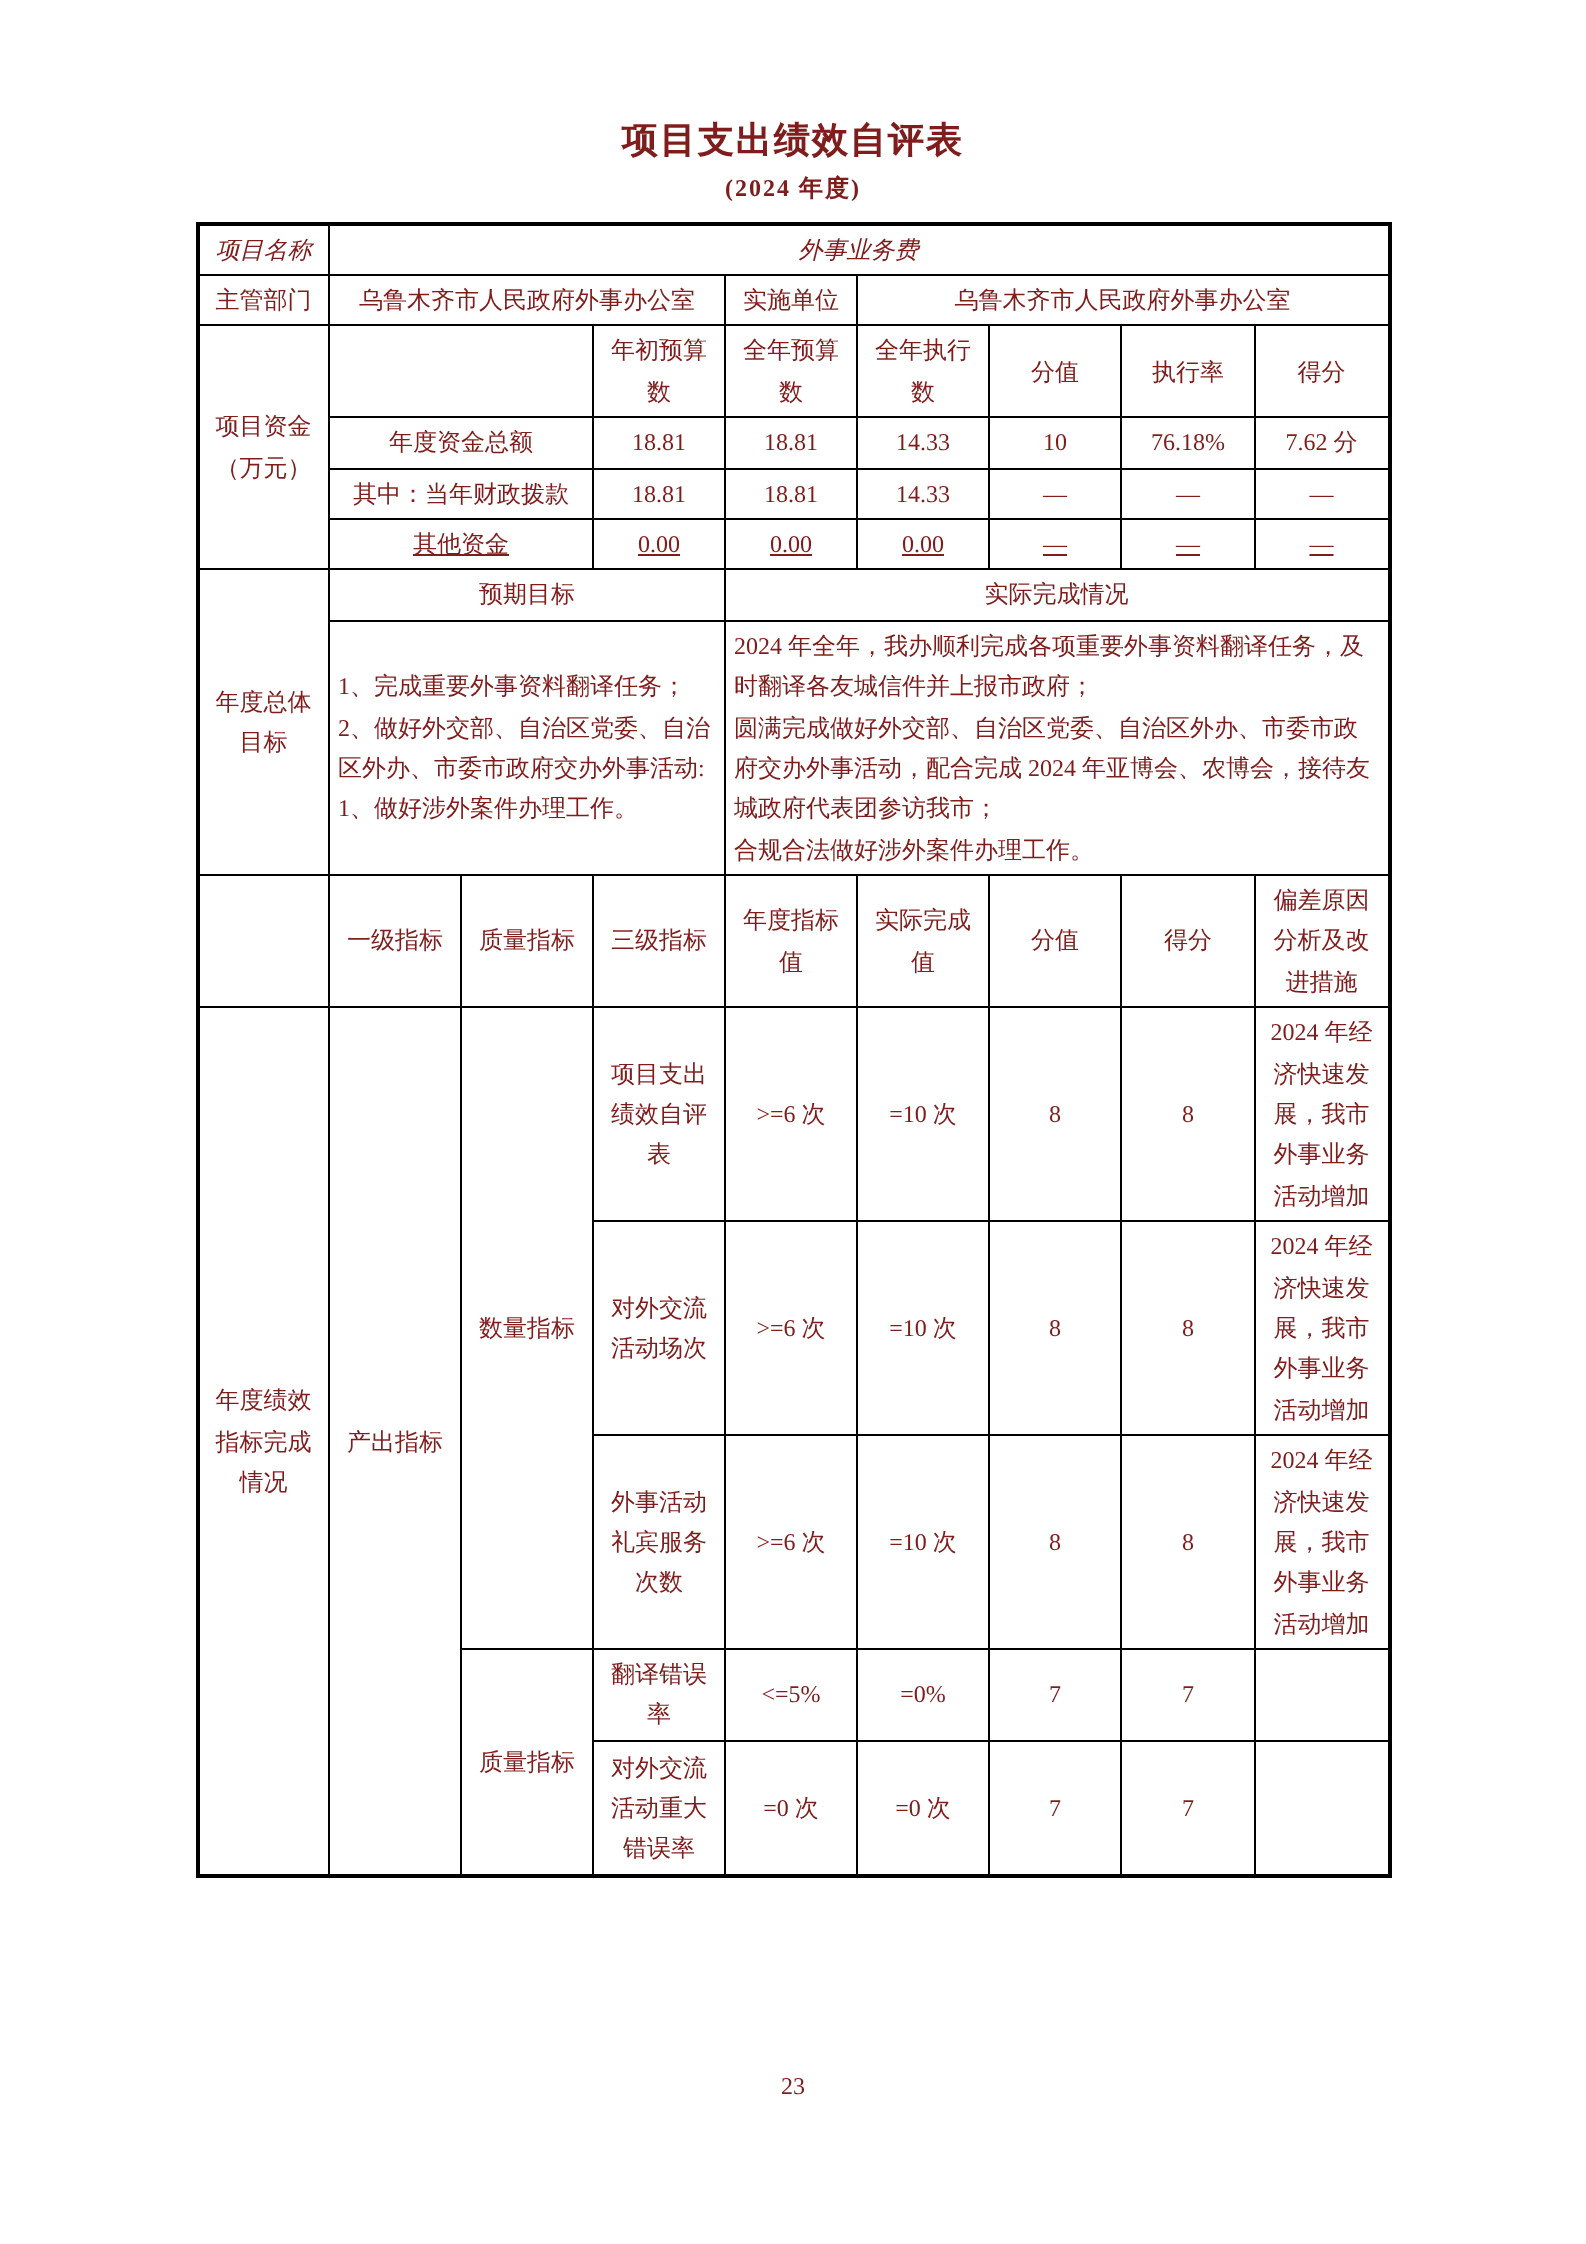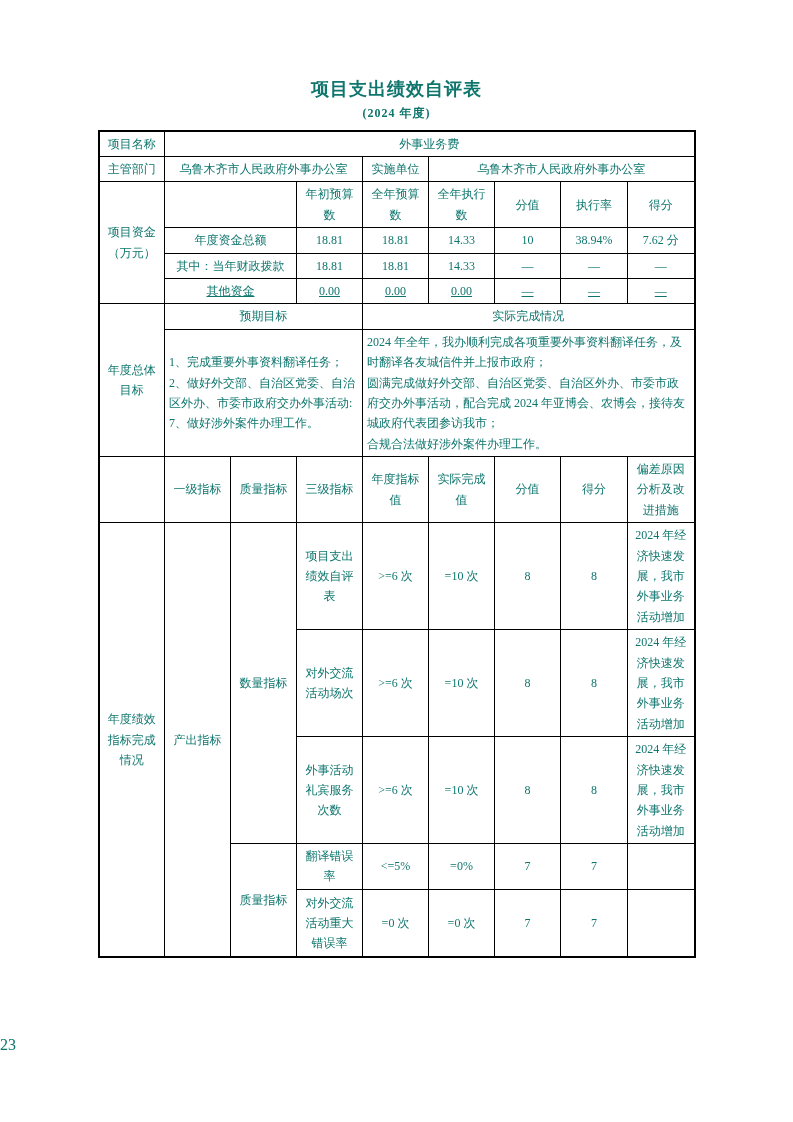--- a/index.html
+++ b/index.html
@@ -1,24 +1,24 @@
 <!DOCTYPE html>
 <html><head>
 <meta charset="utf-8">
 <style>
   html,body{margin:0;padding:0;background:#fff;}
   .page{
     position:relative;
     width:793px;height:1122px;
     background:#ffffff;
     font-family:"Liberation Serif","DejaVu Serif",serif;
-    color:#0f766e;
+    color:#7f1d1d;
     overflow:hidden;
     box-sizing:border-box;
-    padding-top:79px;
+    padding-top:60px;
   }
   .doc-title{
     text-align:center;
     font-size:18px;
     font-weight:bold;
     letter-spacing:1px;
     line-height:1.2;
   }
   .doc-subtitle{
     text-align:center;
@@ -41,39 +41,40 @@
     vertical-align:middle;
     padding:2px 4px;
     line-height:1.7;
     word-break:break-all;
     overflow:hidden;
   }
   td.tl{text-align:left;}
   td.goal-left{line-height:2.15;}
   td.goal-right{line-height:1.85;margin-top:12px;}
   .goal-line{text-align:left;}
-  tr.r-a{height:23px;}
+  tr.r-a{height:23px;font-style:italic;}
   tr.r-b{height:24px;}
   tr.r-c{height:42px;}
   tr.r-d{height:22px;}
   tr.r-e{height:22px;}
   tr.r-f{height:22px;text-decoration:underline;}
   tr.r-g{height:25px;}
   tr.r-h{height:122px;}
   tr.r-i{height:65px;}
   tr.r-j{height:105px;}
   tr.r-k{height:105px;}
   tr.r-l{height:105px;}
   tr.r-m{height:42px;}
   tr.r-n{height:68px;}
   .page-number{
     position:absolute;
     left:0;right:0;
     top:1036px;
-    font-size:16px;
+    text-align:center;
+    font-size:12px;
   }
 </style>
 </head>
 <body>
 
 <div class="page">
 
   <div class="doc-title">项目支出绩效自评表</div>
   <div class="doc-subtitle">(2024 年度)</div>
 
@@ -113,21 +114,21 @@
       <td>执行率</td>
       <td>得分</td>
     </tr>
 
     <tr class="r-d">
       <td colspan="2">年度资金总额</td>
       <td>18.81</td>
       <td>18.81</td>
       <td>14.33</td>
       <td>10</td>
-      <td>38.94%</td>
+      <td>76.18%</td>
       <td>7.62 分</td>
     </tr>
 
     <tr class="r-e">
       <td colspan="2" class="tl">其中：当年财政拨款</td>
       <td>18.81</td>
       <td>18.81</td>
       <td>14.33</td>
       <td>—</td>
       <td>—</td>
@@ -147,21 +148,21 @@
     <tr class="r-g">
       <td rowspan="2">年度总体目标</td>
       <td colspan="3">预期目标</td>
       <td colspan="5">实际完成情况</td>
     </tr>
 
     <tr class="r-h">
       <td colspan="3" class="tl goal-left">
         <div class="goal-line">1、完成重要外事资料翻译任务；</div>
         <div class="goal-line">2、做好外交部、自治区党委、自治区外办、市委市政府交办外事活动:</div>
-        <div class="goal-line">7、做好涉外案件办理工作。</div>
+        <div class="goal-line">1、做好涉外案件办理工作。</div>
       </td>
       <td colspan="5" class="tl goal-right">
         <div class="goal-line">2024 年全年，我办顺利完成各项重要外事资料翻译任务，及时翻译各友城信件并上报市政府；</div>
         <div class="goal-line">圆满完成做好外交部、自治区党委、自治区外办、市委市政府交办外事活动，配合完成 2024 年亚博会、农博会，接待友城政府代表团参访我市；</div>
         <div class="goal-line">合规合法做好涉外案件办理工作。</div>
       </td>
     </tr>
 
     <tr class="r-i">
       <td></td>

